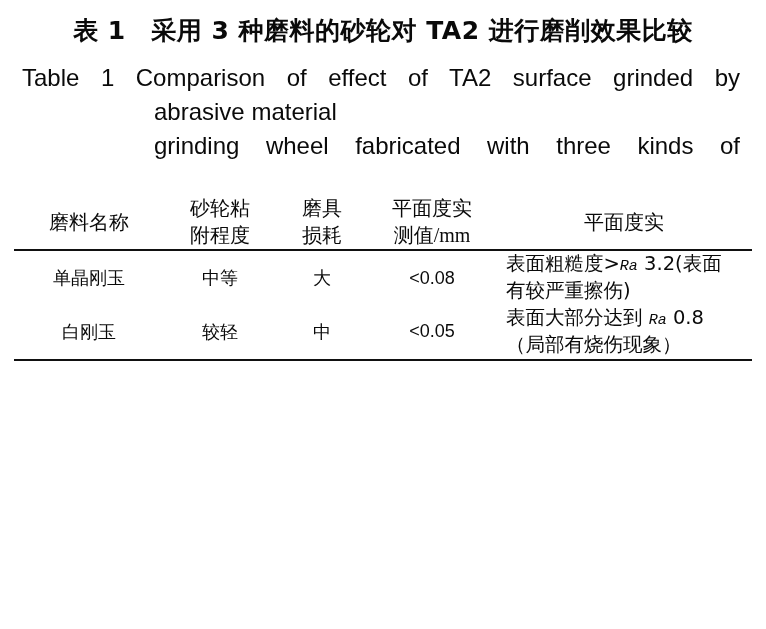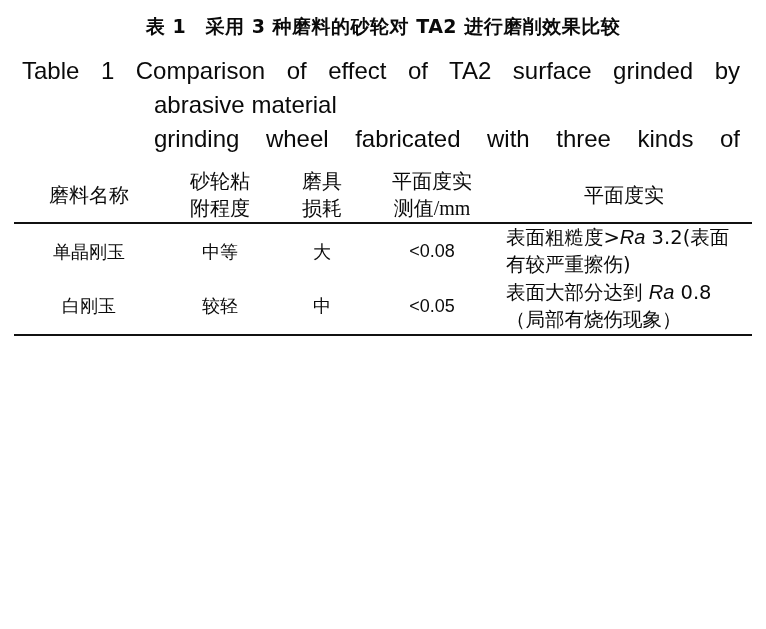--- a/index.html
+++ b/index.html
@@ -19,21 +19,21 @@
     width: 766px;
     height: 629px;
     box-sizing: border-box;
     padding: 0;
   }
 
   
   .title-cn {
     font-family: "DejaVu Sans", "Liberation Sans", sans-serif;
     font-weight: bold;
-    font-size: 19px;
+    font-size: 25px;
     text-align: center;
     letter-spacing: 0.5px;
     margin: 14px 0 2px 0;
     padding: 0 14px;
   }
   .title-en-block {
     margin: 14px 0 0 0;
     padding: 0 26px 0 22px;
     font-family: "Liberation Sans", "DejaVu Sans", sans-serif;
     font-size: 24px;
@@ -52,21 +52,21 @@
     text-align-last: left;
     padding-left: 132px;
   }
   .title-en-line.mid {
     padding-left: 132px;
     text-align-last: justify;
   }
 
   
   .tbl-wrap {
-    margin: 12px 14px 0 14px;
+    margin: 32px 14px 0 14px;
     position: relative;
   }
   table.grind {
     width: 100%;
     border-collapse: collapse;
     font-family: "DejaVu Sans", "Liberation Sans", sans-serif;
   }
   table.grind td, table.grind th {
     padding: 0;
     vertical-align: middle;
@@ -101,22 +101,22 @@
   }
   tbody td.rough {
     text-align: left;
     padding-left: 10px;
     line-height: 1.38;
     font-size: 19.5px;
   }
   tbody td.rough .ln { display: block; white-space: nowrap; }
   .ital {
     font-style: italic;
-    font-family: Liberation Sans, sans-serif;
-    font-size: 20px;
+    font-family: Liberation Mono, monospace;
+    font-size: 15px;
   }
   .num {
     font-family: "Liberation Sans", "DejaVu Sans", sans-serif;
     text-align: center;
   }
   .bottom-rule {
     border-top: 2px solid #111;
     height: 0;
     font-size: 0;
     line-height: 0;

